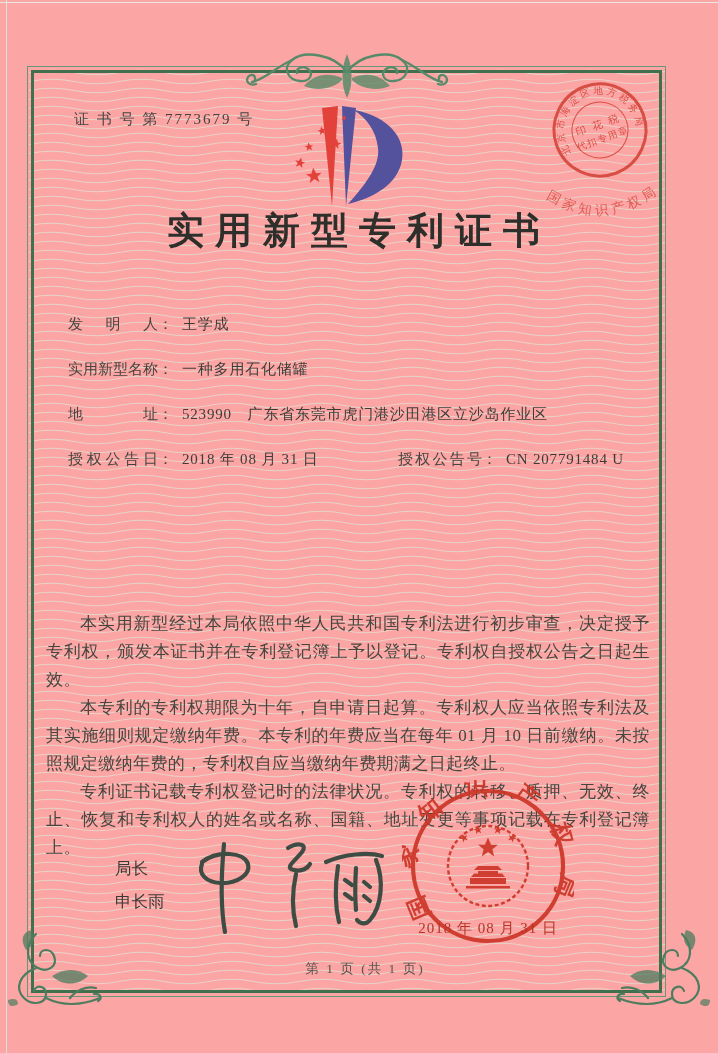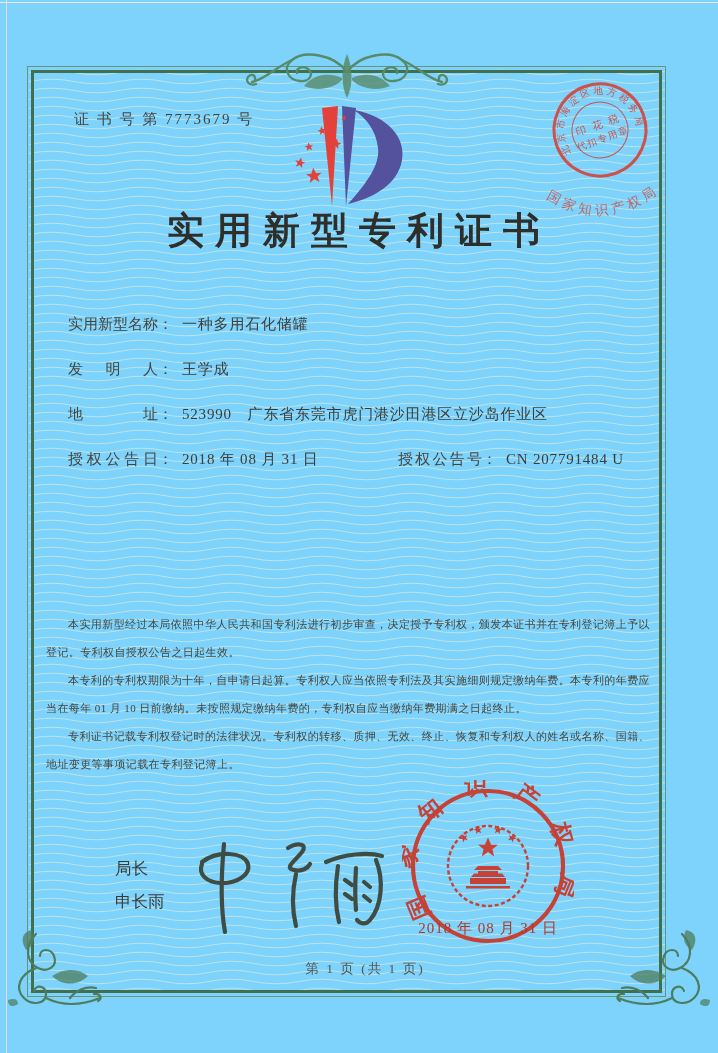--- a/index.html
+++ b/index.html
@@ -1,19 +1,19 @@
 <!DOCTYPE html>
 <html><head>
 <meta charset="utf-8">
 <title>Document</title>
 <style>
   html,body{margin:0;padding:0;background:#ffffff;}
   .page{
     position:relative;width:718px;height:1053px;overflow:hidden;
-    background:#7dd3fc;color:#3f3f3c;
+    background:#fca5a5;color:#3f3f3c;
     font-family:"Liberation Serif","DejaVu Serif",serif;
   }
   .scan-edge-left{position:absolute;left:6px;top:0;width:1px;height:100%;background:#dedeD9;}
   .scan-edge-top{position:absolute;left:0;top:2px;width:100%;height:1px;background:#e8e8e3;}
   .waves{position:absolute;left:29px;top:68px;}
   .frame-outer{position:absolute;left:27px;top:66px;width:637px;height:929px;border:1px solid #6a9579;}
   .frame-inner{position:absolute;left:31px;top:70px;width:625px;height:917px;border:3px solid #41704f;}
   .top-ornament{position:absolute;left:242px;top:44px;}
   .flourish-left{position:absolute;left:6px;top:928px;}
   .flourish-right{position:absolute;left:612px;top:928px;transform:scaleX(-1);}
@@ -24,21 +24,21 @@
     font-size:37px;font-weight:700;letter-spacing:11px;color:#2e2e2b;
   }
   .fields{position:absolute;left:68px;top:314px;right:60px;font-size:15px;}
   .field-row{position:relative;margin-bottom:25px;line-height:20px;white-space:nowrap;}
   .field-label{display:inline-block;width:90px;text-align:justify;text-align-last:justify;color:#45453f;}
   .field-colon{margin-right:9px;color:#45453f;}
   .field-value{letter-spacing:.8px;color:#3d3d38;}
   .field-group2{position:absolute;left:330px;top:0;}
   .field-label-sm{display:inline-block;width:84px;text-align:justify;text-align-last:justify;color:#45453f;}
   .body-text{position:absolute;left:46px;top:610px;width:604px;}
-  .body-text p{margin:0;text-indent:2em;text-align:justify;font-size:11px;line-height:28px;color:#46463f;letter-spacing:.4px;}
+  .body-text p{margin:0;text-indent:2em;text-align:justify;font-size:17px;line-height:28px;color:#46463f;letter-spacing:.4px;}
   .officer{position:absolute;left:75px;top:852px;font-size:16.5px;color:#3b3b36;line-height:33px;margin-left:40px;}
   .signature{position:absolute;left:168px;top:834px;}
   .cnipa-seal{position:absolute;left:402px;top:780px;opacity:.92;}
   .seal-date{position:absolute;left:402px;top:919px;width:172px;text-align:center;font-size:15px;letter-spacing:1px;color:#b53527;z-index:5;}
   .tax-seal{position:absolute;left:538px;top:72px;opacity:.9;}
   .footer{position:absolute;left:0;top:960px;width:718px;text-align:center;font-size:13.5px;letter-spacing:2px;color:#56564f;padding-left:6px;}
   svg text{font-family:"Liberation Serif","DejaVu Serif",serif;}
 </style>
 </head>
 <body>
@@ -120,24 +120,24 @@
       <use href="#star" transform="translate(27,41) scale(0.45) rotate(-8)"></use>
       <use href="#star" transform="translate(18,57) scale(0.55) rotate(12)"></use>
       <use href="#star" transform="translate(32,70) scale(0.82) rotate(-6)"></use>
     </g>
   </svg>
 
   <div class="title">实用新型专利证书</div>
 
   <div class="fields">
     <div class="field-row">
+      <span class="field-label">发明人</span><span class="field-colon">：</span><span class="field-value">王学成</span>
+    </div>
+    <div class="field-row">
       <span class="field-label">实用新型名称</span><span class="field-colon">：</span><span class="field-value">一种多用石化储罐</span>
-    </div>
-    <div class="field-row">
-      <span class="field-label">发明人</span><span class="field-colon">：</span><span class="field-value">王学成</span>
     </div>
     <div class="field-row">
       <span class="field-label">地址</span><span class="field-colon">：</span><span class="field-value">523990　广东省东莞市虎门港沙田港区立沙岛作业区</span>
     </div>
     <div class="field-row">
       <span class="field-label">授权公告日</span><span class="field-colon">：</span><span class="field-value">2018 年 08 月 31 日</span>
       <span class="field-group2">
         <span class="field-label-sm">授权公告号</span><span class="field-colon">：</span><span class="field-value">CN 207791484 U</span>
       </span>
     </div>

